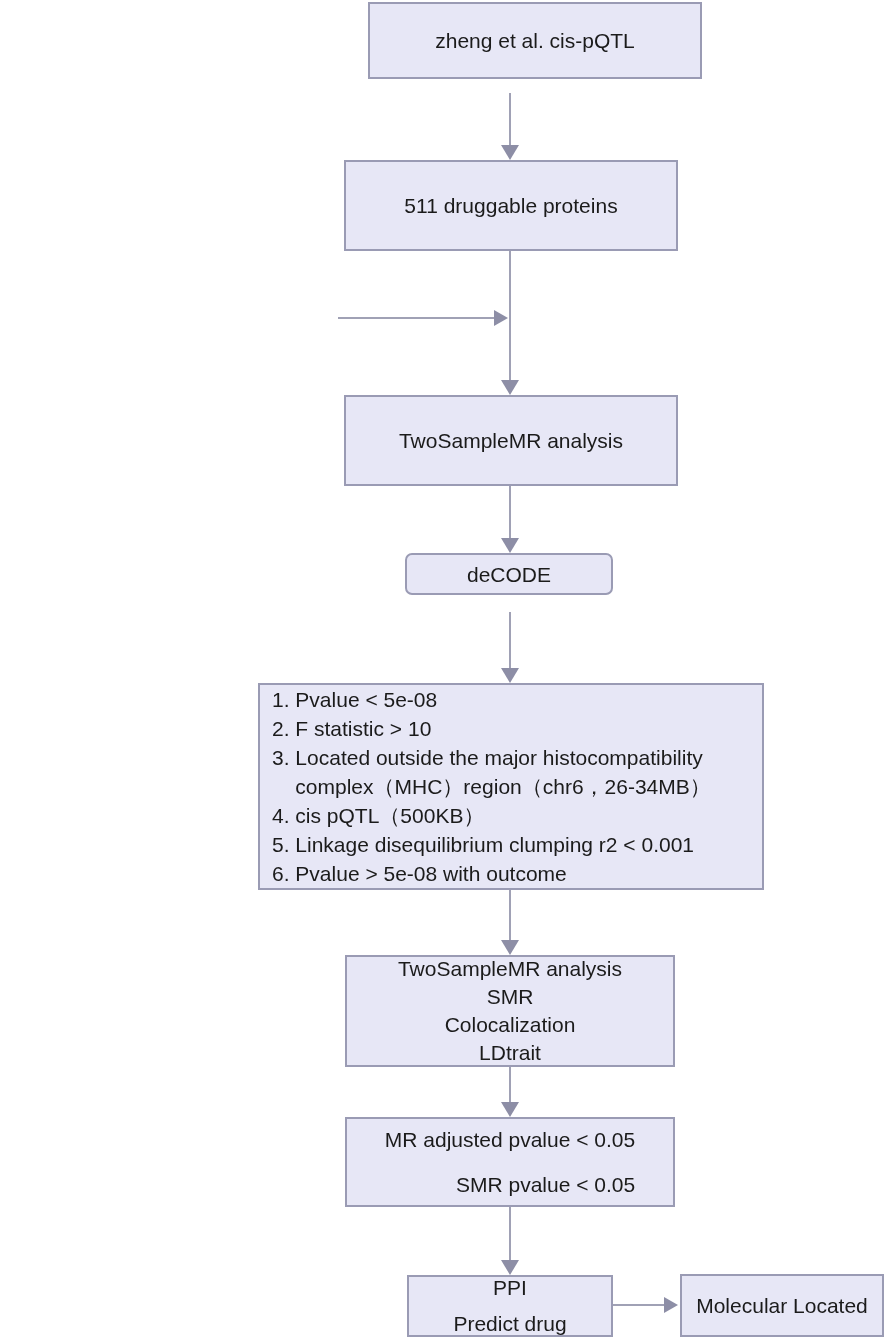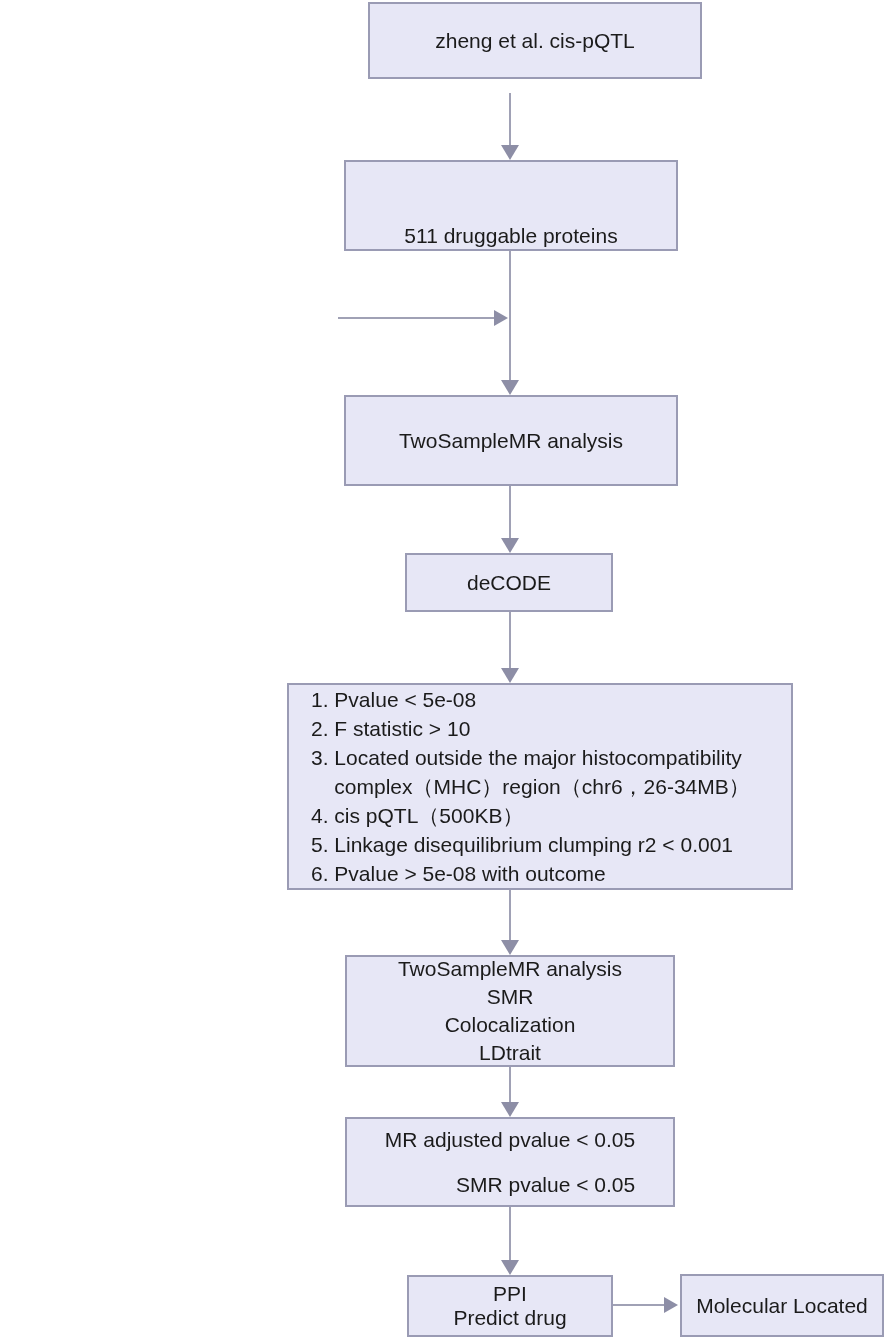--- a/index.html
+++ b/index.html
@@ -21,38 +21,37 @@
     align-items: center;
     justify-content: center;
     text-align: center;
     font-size: 21px;
     line-height: 27px;
   }
   .node .label { white-space: pre-line; }
   #node-criteria {
     justify-content: flex-start;
     text-align: left;
-    padding: 0 10px 0 22px;
+    padding: 0 10px 0 12px;
     line-height: 29px;
-    margin-left: 29px;
   }
   #node-criteria .label { white-space: pre-wrap; }
   #node-validation   { line-height: 28px; }
   #node-significance { line-height: 45px; }
 
   
   #node-zheng        { left: 344px; top: 2px;    width: 334px; height: 77px; margin-left: 24px; }
-  #node-druggable    { left: 344px; top: 160px;  width: 334px; height: 91px; align-items: flex-end; }
+  #node-druggable    { left: 344px; top: 160px;  width: 334px; height: 91px; }
   #node-retinopathy  { left: 2px;   top: 287px;  width: 336px; height: 62px; font-size: 20px; }
   #node-twosamplemr  { left: 344px; top: 395px;  width: 334px; height: 91px; }
-  #node-decode       { left: 405px; top: 553px;  width: 208px; height: 59px; }
+  #node-decode       { left: 405px; top: 553px;  width: 208px; height: 42px; border-radius: 7px; }
   #node-criteria     { left: 258px; top: 683px;  width: 506px; height: 207px; }
   #node-validation   { left: 345px; top: 955px;  width: 330px; height: 112px; }
   #node-significance { left: 345px; top: 1117px; width: 330px; height: 90px; text-align: right; }
-  #node-ppi          { left: 407px; top: 1275px; width: 206px; height: 62px; line-height: 24px; }
+  #node-ppi          { left: 407px; top: 1275px; width: 206px; height: 62px; line-height: 36px; }
   #node-docking      { left: 680px; top: 1274px; width: 204px; height: 63px; }
 
   
   .vline { position: absolute; left: 509px; width: 2px; background: #a0a1b5; }
   .hline { position: absolute; height: 2px; background: #a0a1b5; }
   .head-down {
     position: absolute; left: 501px; width: 0; height: 0;
     border-left: 9px solid transparent;
     border-right: 9px solid transparent;
     border-top: 15px solid #8d8ea6;

